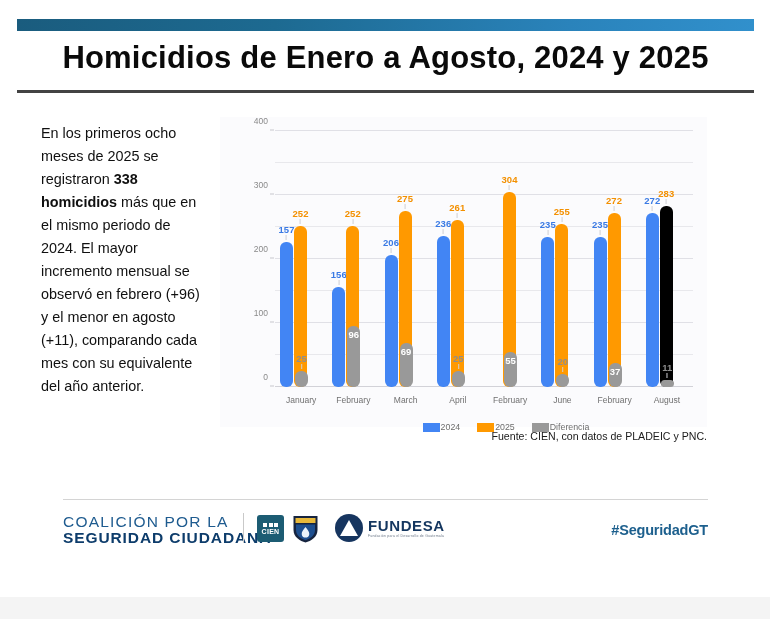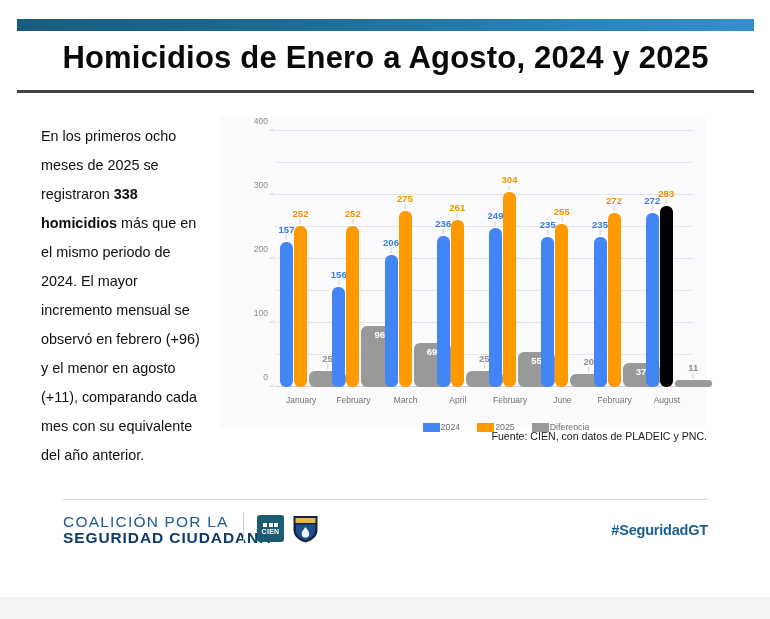--- a/index.html
+++ b/index.html
@@ -55,21 +55,21 @@
     width: 737px; height: 3px;
     background: #434343;
   }
 
   
   .narrative {
     position: absolute;
     left: 41px; top: 122px;
     width: 166px;
     font-size: 14.4px;
-    line-height: 29px;
+    line-height: 23px;
     color: #101010;
   }
   .narrative b { font-weight: bold; }
 
   
   .chart-card {
     position: absolute;
     left: 220px; top: 117px;
     width: 487px; height: 310px;
     background: #fbfbfd;
@@ -124,21 +124,21 @@
     height: 256px;
   }
   .bar {
     position: absolute;
     bottom: 0;
     width: 13px;
     border-radius: 6px;
   }
   .bar.b2024 { background: #4285f4; left: 5px; }
   .bar.b2025 { background: #ff9900; left: 19px; }
-  .bar.bdiff { background: #999999; left: 34px; padding-left: 24px; }
+  .bar.bdiff { background: #999999; left: 20px; }
 
   .dlabel {
     position: absolute;
     bottom: 100%;
     left: 50%;
     transform: translateX(-50%);
     margin-bottom: 7px;
     font-size: 9.5px;
     font-weight: bold;
     white-space: nowrap;
@@ -385,23 +385,20 @@
             </div>
             <div class="bar b2025" style="height: 167.04px; background: rgb(255, 153, 0);">
               <span class="dlabel">261</span>
             </div>
             <div class="bar bdiff" style="height: 16px; background: rgb(153, 153, 153);">
               <span class="dlabel">25</span>
             </div>
             <div class="xtick">April</div>
           </div>
           <div class="group" style="left: 209px; width: 52.25px;">
-            <div class="bar b2024" style="height: 159.36px; background: rgb(66, 133, 244);">
-              <span class="dlabel">249</span>
-            </div>
             <div class="bar b2025" style="height: 194.56px; background: rgb(255, 153, 0);">
               <span class="dlabel">304</span>
             </div>
             <div class="bar bdiff" style="height: 35.2px; background: rgb(153, 153, 153);">
               <span class="dlabel inside">55</span>
             </div>
             <div class="xtick">February</div>
           </div>
           <div class="group" style="left: 261.25px; width: 52.25px;">
             <div class="bar b2024" style="height: 150.4px; background: rgb(66, 133, 244);">
@@ -480,19 +477,26 @@
 
     <div class="logo-pnc">
       <svg viewBox="0 0 27 29" width="27" height="29" aria-hidden="true">
         <path d="M1.5 2 H25.5 V16 C25.5 23 19 27 13.5 28.5 C8 27 1.5 23 1.5 16 Z" fill="#16243f"></path>
         <path d="M3.5 4 H23.5 V9 H3.5 Z" fill="#e8b93a"></path>
         <path d="M4 10.5 H23 V16 C23 21.5 18 24.8 13.5 26.2 C9 24.8 4 21.5 4 16 Z" fill="#1d4f8f"></path>
         <path d="M13.5 13 C15.8 16 17.3 17.8 17.3 19.9 C17.3 22 15.6 23.6 13.5 23.6 C11.4 23.6 9.7 22 9.7 19.9 C9.7 17.8 11.2 16 13.5 13 Z" fill="#eaf3fb"></path>
       </svg>
     </div>
 
+    <div class="logo-fundesa">
+      <div class="fundesa-mark"></div>
+      <div class="fundesa-text">
+        <div class="name">FUNDESA</div>
+        <div class="tag">Fundación para el Desarrollo de Guatemala</div>
+      </div>
+    </div>
 
     <div class="hashtag">#SeguridadGT</div>
   </div>
 
 </div>
 
 <div class="bottom-band"></div>
 
 </body></html>

